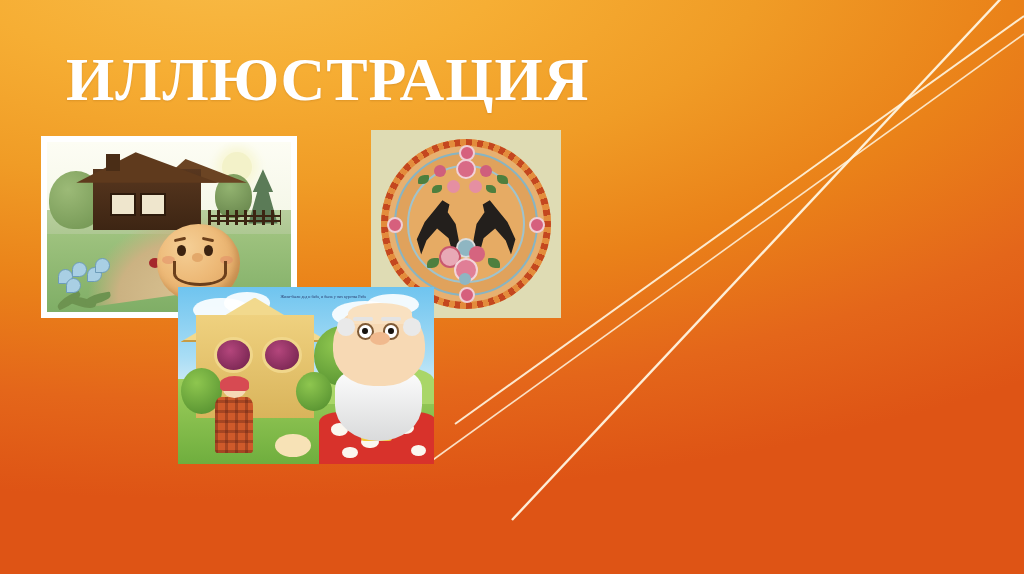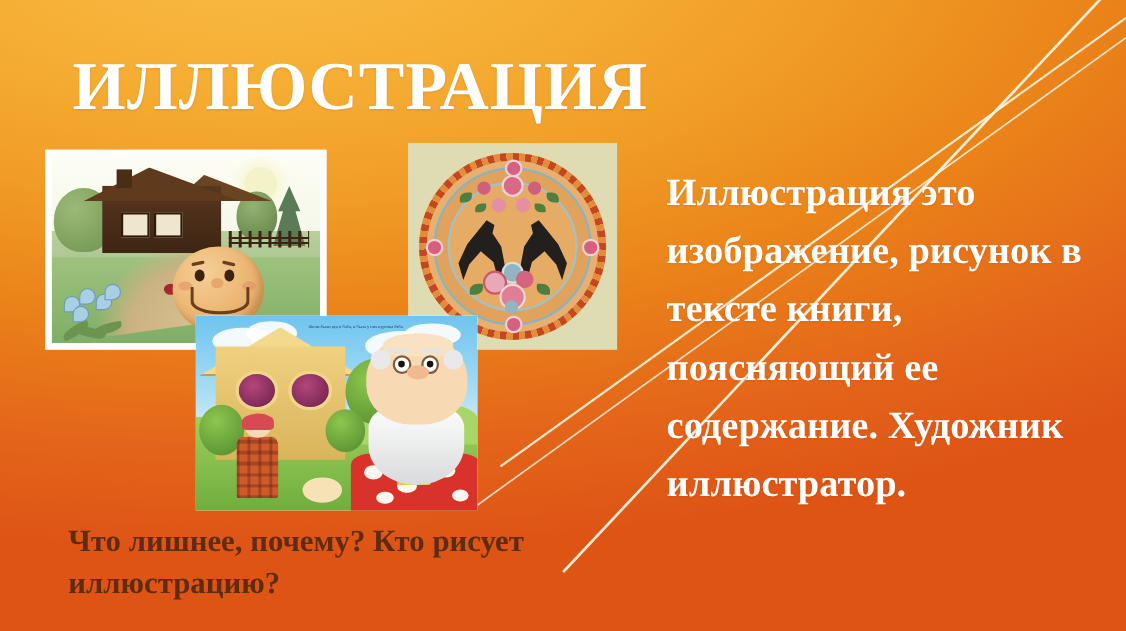--- a/index.html
+++ b/index.html
@@ -370,17 +370,15 @@
           </span>
         <span class="r-gp-nose"></span>
       </div>
     </div>
 
     <div class="r-egg"></div>
   </div>
 
   <div id="title">ИЛЛЮСТРАЦИЯ</div>
 
-  <div id="body-text">Иллюстрация это изображение, рисунок в тексте книги, поясняющий ее содержание. Художник иллюстратор.</div>
-
-  <div id="question-text">Что лишнее, почему? Кто рисует иллюстрацию?</div>
+
 
 </div>
 
 </body></html>

